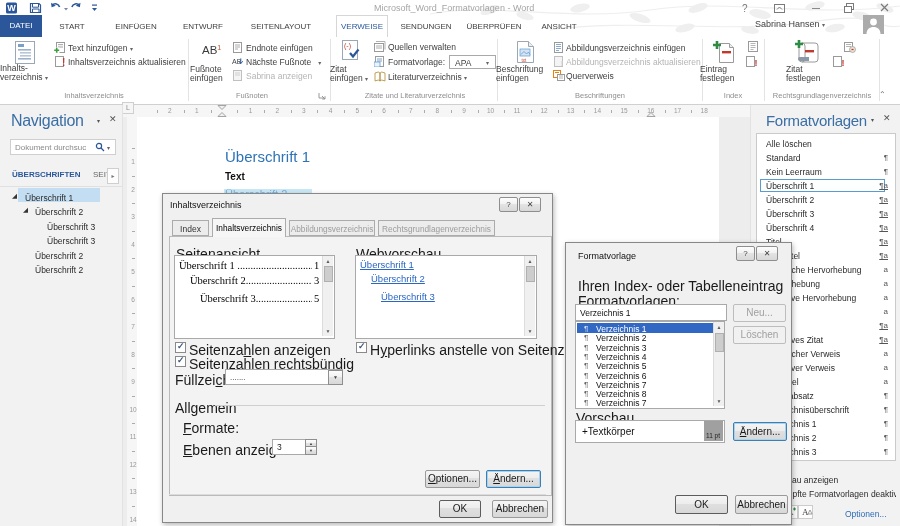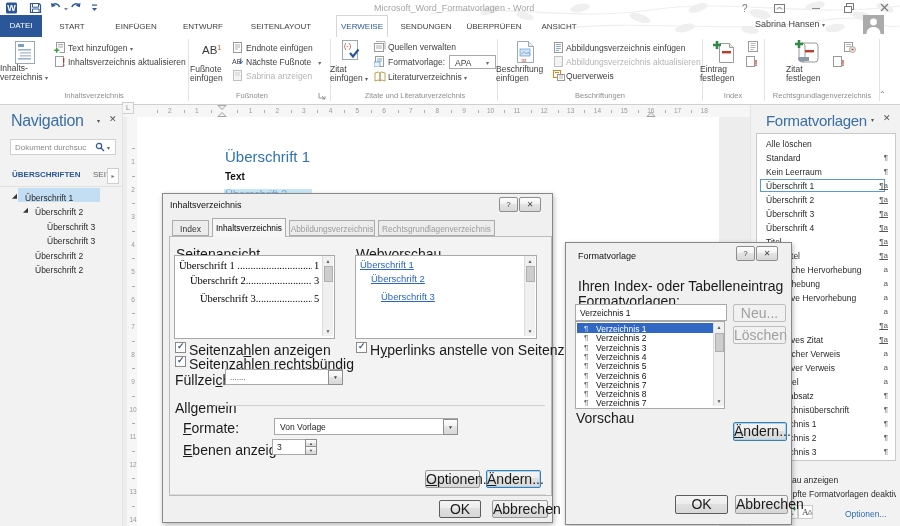--- a/index.html
+++ b/index.html
@@ -25,21 +25,21 @@
 .navitem{font-size:8.5px;color:#2a2a2a;white-space:nowrap}
 .sline{background:#e0e0e0}
 
 .dlg{background:#f0f0f0;border:1px solid #888;box-shadow:1px 2px 5px rgba(0,0,0,.28), inset 0 0 0 3px #f0f0f0}
 .dtitle{font-size:9px;color:#111}
 .dtext{font-size:14px;color:#1a1a1a;white-space:nowrap}
 .tbtn{background:linear-gradient(#fdfdfd,#f2f2f2 45%,#e4e4e4 46%,#d8d8d8);border:1px solid #8e8e8e;border-radius:2px;text-align:center;display:flex;align-items:center;justify-content:center}
 .tbtn .g{color:#444;font-size:8px;line-height:1}
 .wbox{background:#fff;border:1px solid #a9a9a9}
 .btn{background:linear-gradient(#f4f4f4,#ededed 45%,#e0e0e0 46%,#d8d8d8);border:1px solid #9a9a9a;border-radius:2px;
-  font-size:14px;color:#1a1a1a;text-align:center}
+  font-size:10px;color:#1a1a1a;text-align:center}
 .btn.def{border-color:#5c5c5c}
 .btn.foc{border-color:#3c7fb1;box-shadow:0 0 0 1px #a8d2f0 inset}
 .btn.dis{background:#f1f1f1;border-color:#bdbdbd;color:#a0a0a0}
 .cb{width:9px;height:9px;background:#fff;border:1px solid #8a8a8a}
 .ck{position:absolute;left:1px;top:-2px;font-size:9px;color:#3a567c;font-weight:bold}
 .scroll{background:#f0f0f0;border-left:1px solid #dcdcdc}
 .sarrow{position:absolute;left:0;width:100%;text-align:center;font-size:5px;color:#5a5a5a}
 .thumb{position:absolute;left:1px;background:#cdcdcd;border:1px solid #b0b0b0}
 .serif{font-family:"Liberation Serif",serif}
 .u{text-decoration:underline}
@@ -515,26 +515,20 @@
     </div>
   </div>
   <div class="a cb" style="left:193px;top:148px">
         <span class="ck">✓</span>
       </div>
   <div class="a dtext" style="left:207px;top:148px">H<span class="u">y</span>perlinks anstelle von Seitenzahlen</div>
 
   <div class="a dtext" style="left:12px;top:206px">Allgemein</div>
   <div class="a" style="left:52px;top:211px;width:330px;height:1px;background:#cfcfcf"></div>
   <div class="a dtext" style="left:20px;top:226px"><span class="u">F</span>ormate:</div>
-  <div class="a wbox" style="left:111px;top:224px;width:182px;height:15px">
-    <div class="a" style="left:5px;top:3px;font-size:8.5px;color:#222">Von Vorlage</div>
-    <div class="a tbtn" style="left:168px;top:0px;width:13px;height:14px;border-radius:0">
-          <span class="g" style="font-size:5px">▼</span>
-        </div>
-  </div>
   <div class="a dtext" style="left:20px;top:248px"><span class="u">E</span>benen anzeigen:</div>
   <div class="a wbox" style="left:109px;top:245px;width:33px;height:14px">
     <div class="a" style="left:4px;top:2px;font-size:8.5px;color:#222">3</div>
   </div>
   <div class="a" style="left:142px;top:245px;width:10px;height:14px">
     <div class="a tbtn" style="left:0;top:0;width:10px;height:7px;border-radius:0">
           <span class="g" style="font-size:4px;line-height:7px;display:block">▲</span>
         </div>
     <div class="a tbtn" style="left:0;top:7px;width:10px;height:7px;border-radius:0">
           <span class="g" style="font-size:4px;line-height:7px;display:block">▼</span>
@@ -583,18 +577,24 @@
         <div class="a" style="left:20px;top:76.4px;font-size:8.5px;color:#111">Verzeichnis 7</div>
         <div class="a scroll" style="left:137px;top:0;width:10px;height:84px">
           <div class="sarrow" style="top:2px">▲</div>
           <div class="sarrow" style="bottom:2px">▼</div>
           <div class="thumb" style="top:11px;width:7px;height:17px"></div>
         </div>
       </div>
   <div class="a btn dis" style="left:167px;top:61px;width:51px;height:16px;line-height:16px">Neu...</div>
   <div class="a btn dis" style="left:167px;top:83px;width:51px;height:16px;line-height:16px">Löschen</div>
   <div class="a dtext" style="left:10px;top:167px">Vorschau</div>
+  <div class="a wbox" style="left:9px;top:177px;width:148px;height:21px">
+    <div class="a" style="left:6px;top:5px;font-size:10px;color:#111">+Textkörper</div>
+    <div class="a" style="left:128px;top:0;width:19px;height:20px;background:#a0a0a0">
+      <div class="a" style="left:2px;top:11px;font-size:6.5px;color:#222">11 pt</div>
+    </div>
+  </div>
   <div class="a btn foc" style="left:167px;top:179px;width:52px;height:17px;line-height:17px"><span class="u">Ä</span>ndern...</div>
   <div class="a btn def" style="left:109px;top:252px;width:51px;height:17px;line-height:17px">OK</div>
   <div class="a btn" style="left:169px;top:252px;width:51px;height:17px;line-height:17px">Abbrechen</div>
 </div>
 
 </div>
 
 </body></html>

